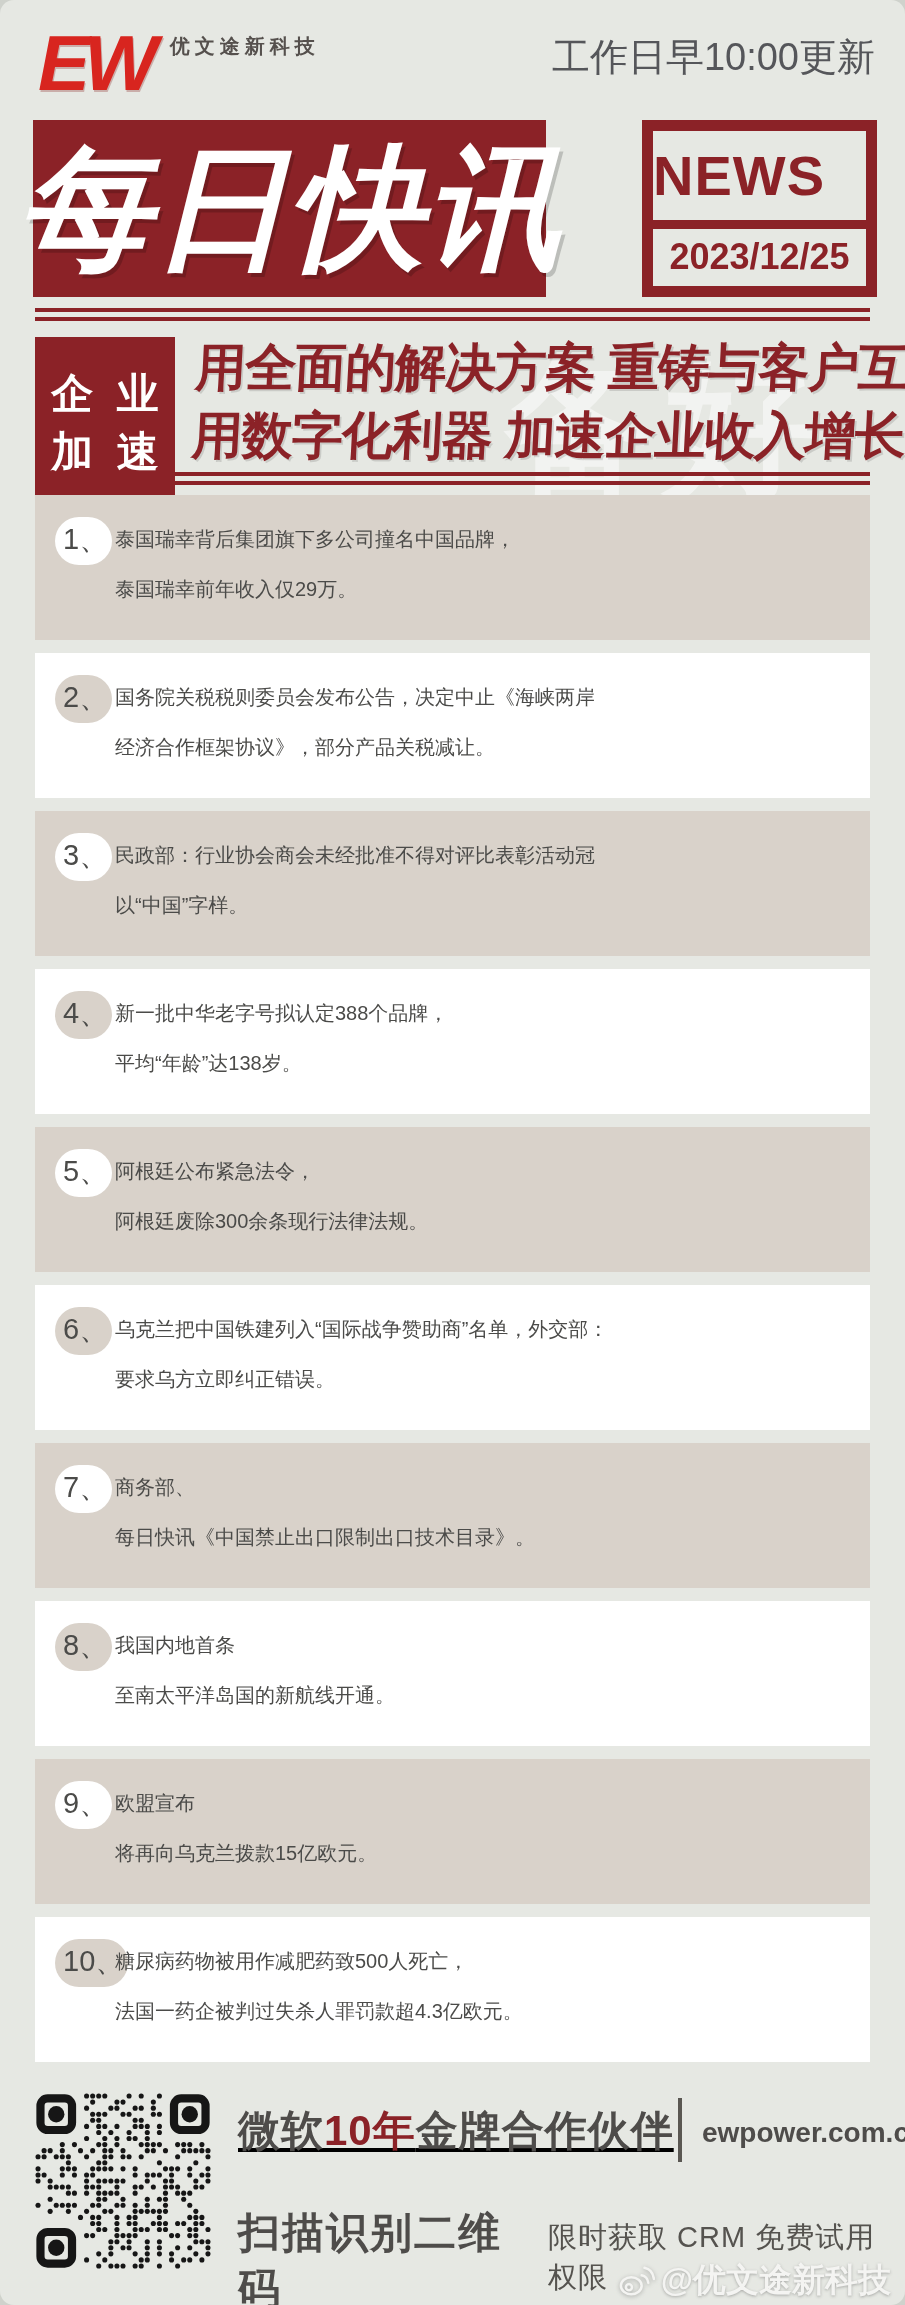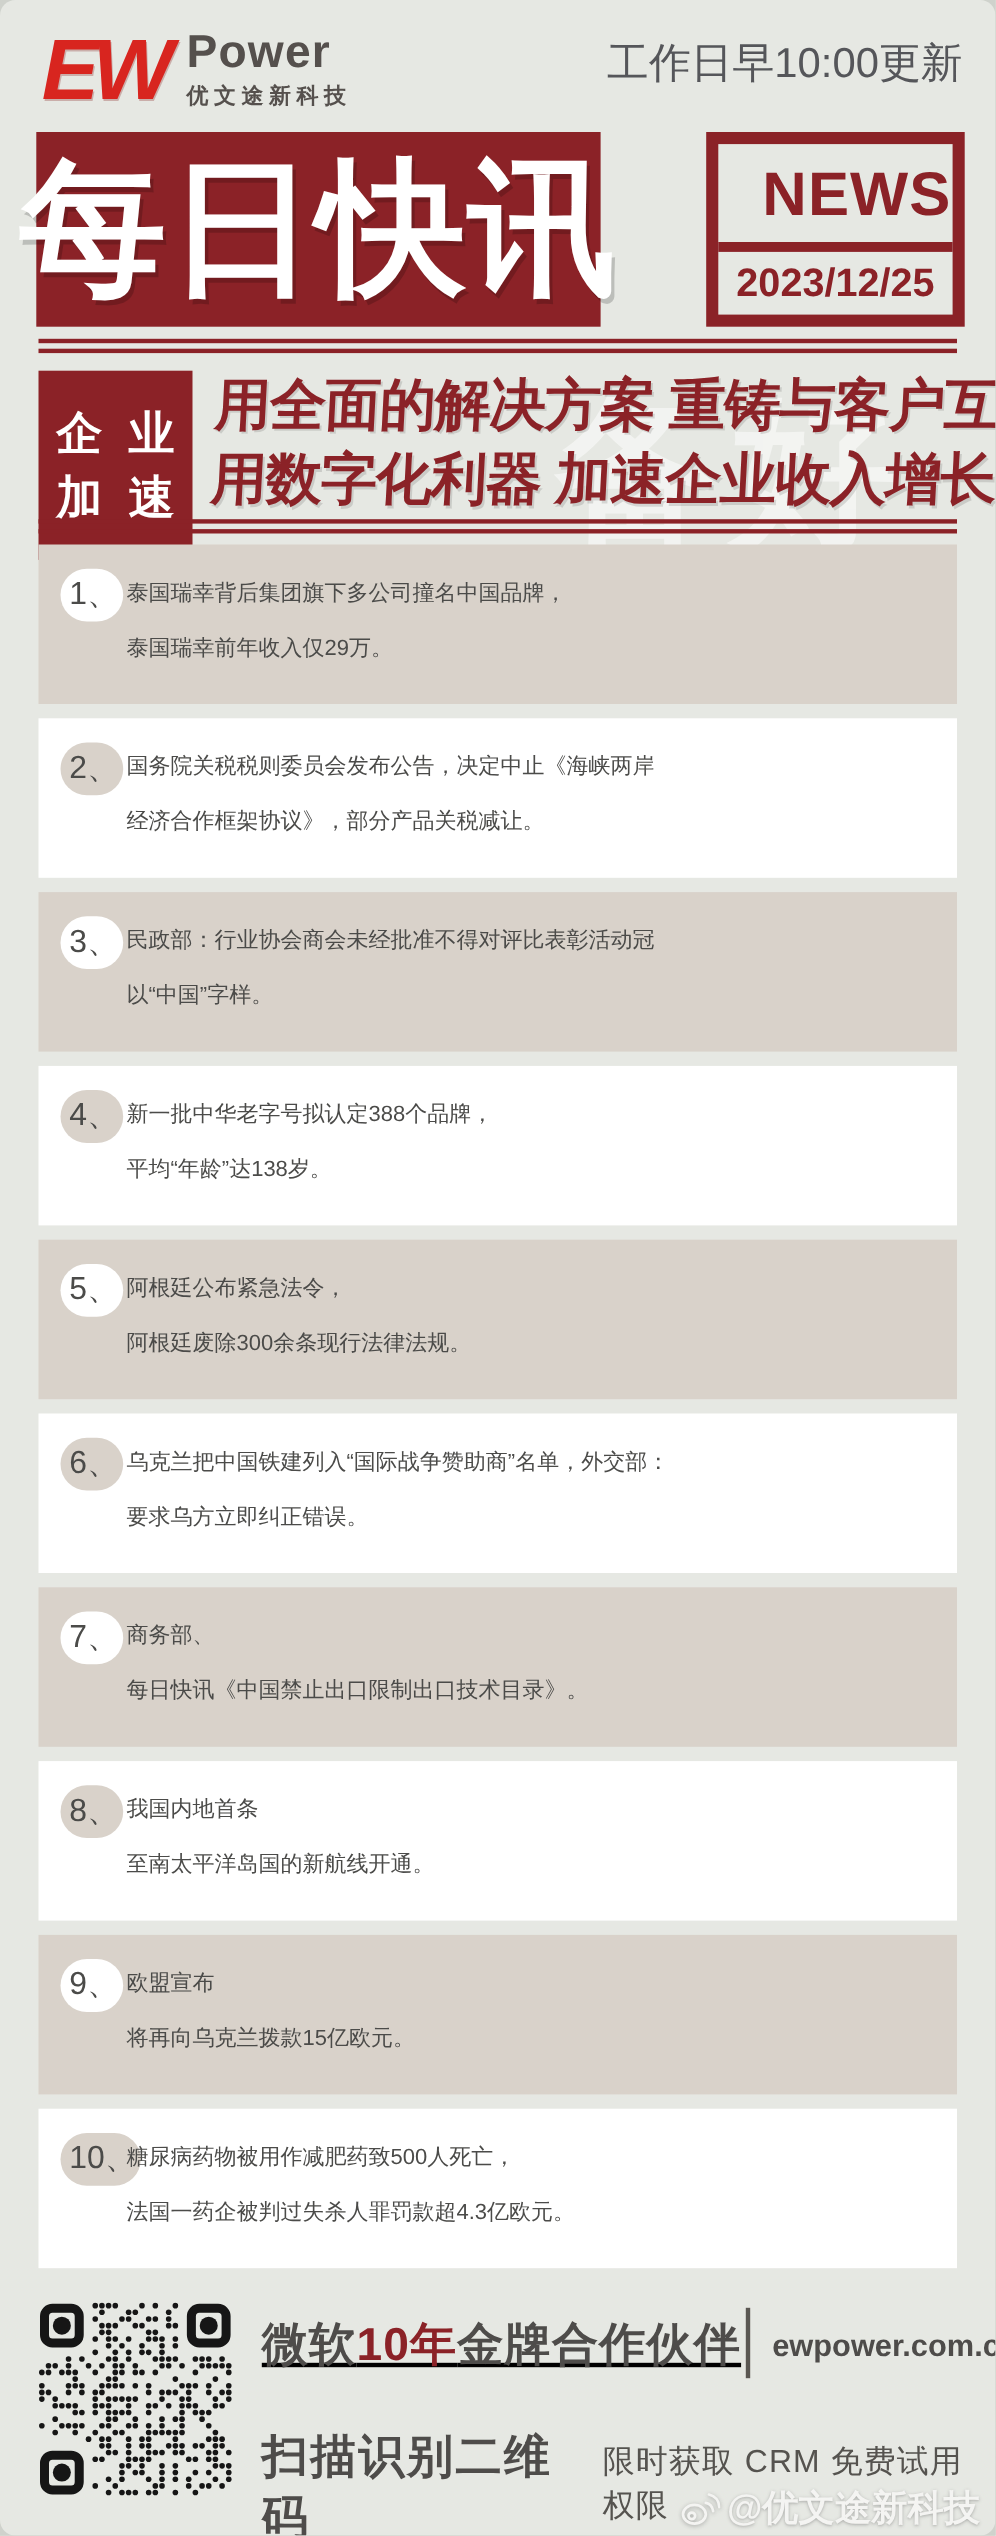--- a/index.html
+++ b/index.html
@@ -26,33 +26,33 @@
     color:var(--logo_red,#d8251f);font-style:italic;
     text-shadow:1px 2px 0 rgba(120,0,0,.25);
   }
   .logo-text{margin-left:18px;padding-top:4px;color:#55504d;}
   .logo-en{font-size:42px;line-height:42px;font-weight:800;letter-spacing:1px;}
   .logo-cn{font-size:20px;line-height:36px;font-weight:800;letter-spacing:5px;margin-top:2px;}
   .update-note{margin-left:auto;padding-top:10px;font-size:38px;font-weight:500;color:var(--gray_dark,#55565a);}
   
   .banner-red{
     position:absolute;left:33px;top:120px;width:513px;height:177px;
-    background:var(--brand_red,#8b2227);display:flex;align-items:center;justify-content:center;
+    background:var(--brand_red,#8b2227);display:flex;align-items:center;justify-content:center;font-style:italic;
   }
   .banner-title{
     color:#fff;font-size:134px;font-weight:900;letter-spacing:2px;line-height:1;
     text-shadow:3px 4px 0 rgba(0,0,0,.18);white-space:nowrap;
   }
   .news-box{
     position:absolute;left:642px;top:120px;width:235px;height:177px;
     border:11px solid var(--brand_red,#8b2227);display:flex;flex-direction:column;
   }
   .news-top{
     flex:1.55;border-bottom:9px solid var(--brand_red,#8b2227);
-    display:flex;align-items:center;justify-content:center;padding-left:39px;
+    display:flex;align-items:center;justify-content:flex-start;
   }
   .news-label{color:var(--brand_red,#8b2227);font-size:56px;font-weight:900;letter-spacing:1px;}
   .news-bottom{flex:1;display:flex;align-items:center;justify-content:center;}
   .news-date{color:var(--brand_red,#8b2227);font-size:36px;font-weight:900;letter-spacing:0;}
   
   .rule{
     position:absolute;left:35px;right:35px;height:13px;
     border-top:4px solid var(--brand_red,#8b2227);
     border-bottom:4px solid var(--brand_red,#8b2227);
   }
@@ -110,21 +110,20 @@
   .weibo-icon{width:38px;height:34px;filter:drop-shadow(0 1px 2px rgba(90,90,90,.45));}
 </style>
 </head>
 <body>
 
 <div class="page">
 
   <div class="logo-row">
     <div class="logo-mark">EW</div>
     <div class="logo-text">
-      <div class="logo-en">Power</div>
       <div class="logo-cn">优文途新科技</div>
     </div>
     <div class="update-note">工作日早10:00更新</div>
   </div>
 
   <div class="banner-red">
     <div class="banner-title">每日快讯</div>
   </div>
   <div class="news-box">
     <div class="news-top">

